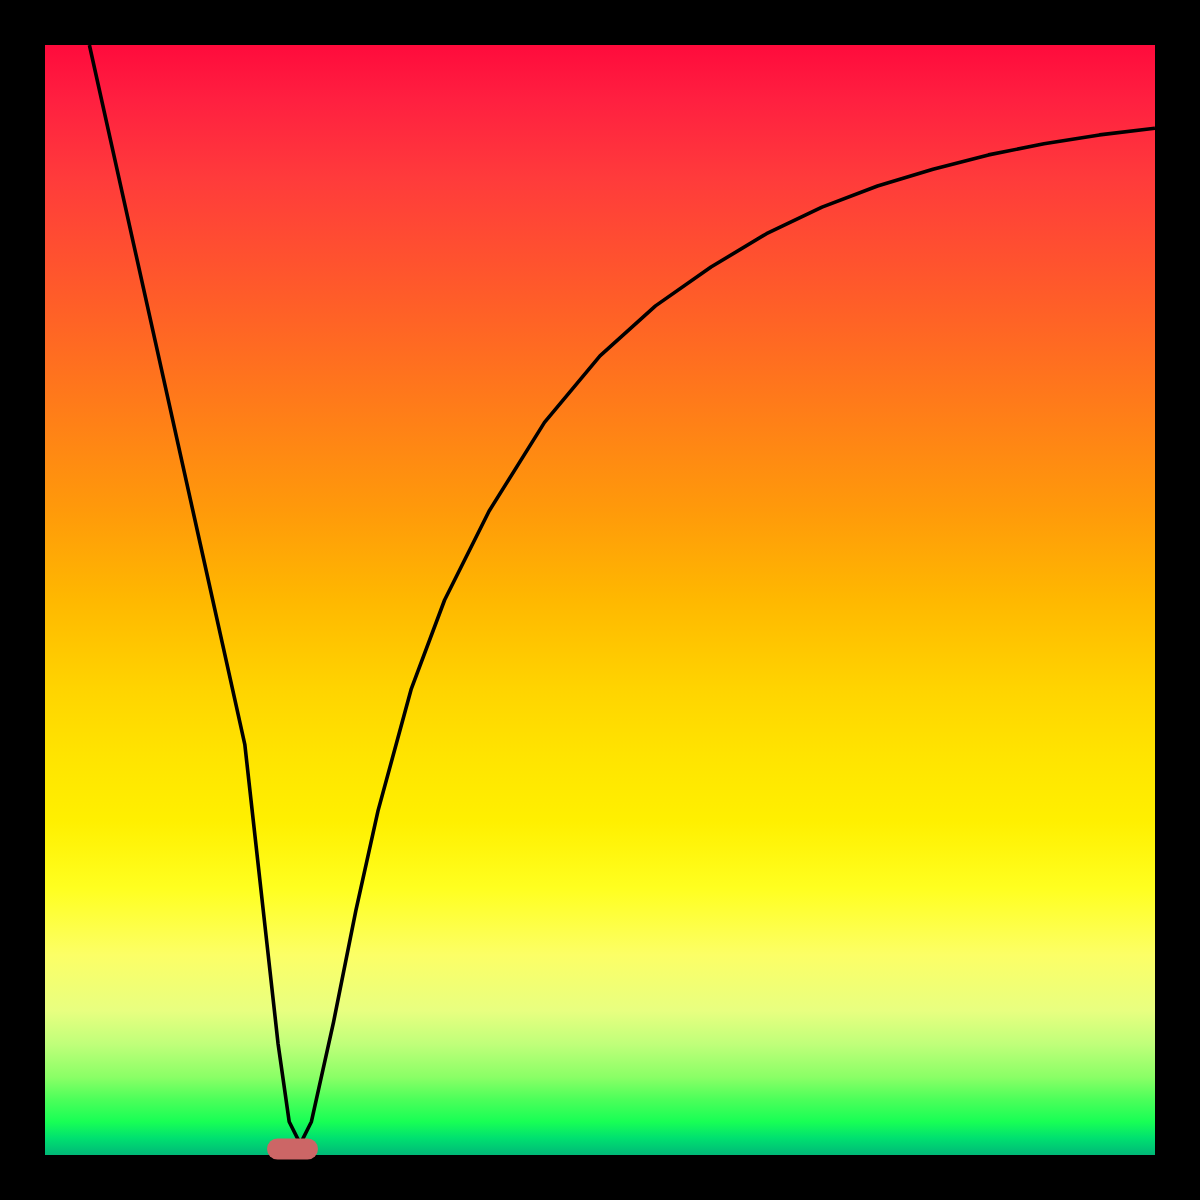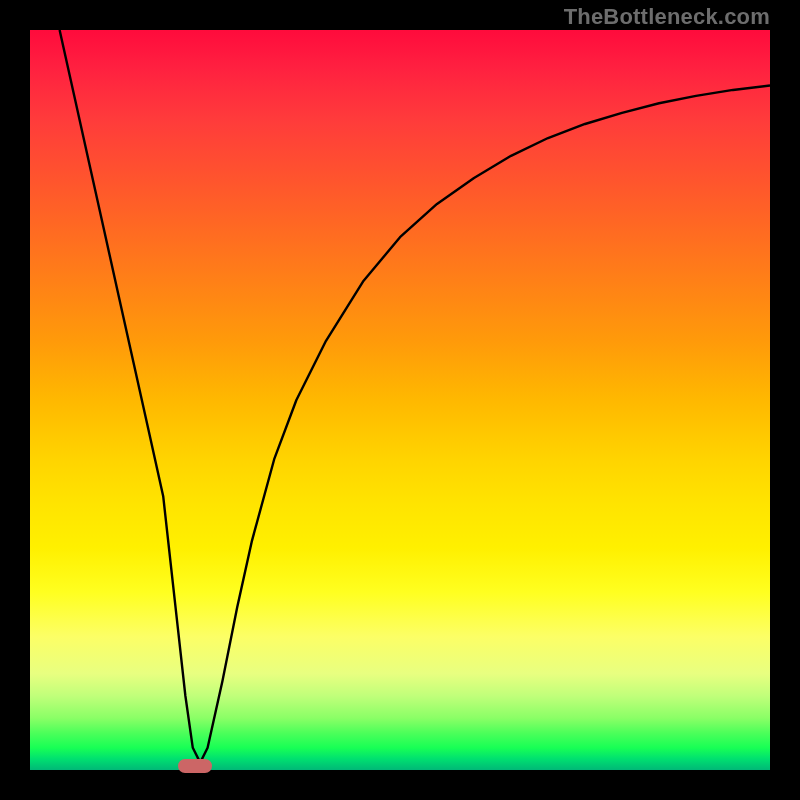--- a/index.html
+++ b/index.html
@@ -68,20 +68,19 @@
     width: 34px;
     height: 14px;
     border-radius: 7px;
     background: #cc6666;
   }
 </style>
 </head>
 <body>
 
 <div class="frame">
-  <div class="watermark">TheBottleneck.com</div>
   <div class="plot-area">
     <svg class="curve" viewBox="0 0 740 740" preserveAspectRatio="none">
       <path fill="none" stroke-width="2.4" stroke-linejoin="round" d="M29.60 0.00 L44.40 66.60 L59.20 133.20 L74.00 199.80 L88.80 266.40 L103.60 333.00 L118.40 399.60 L133.20 466.20 L148.00 599.40 L155.40 666.00 L162.80 717.80 L170.20 732.60 L177.60 717.80 L192.40 651.20 L207.20 577.20 L222.00 510.60 L244.20 429.20 L266.40 370.00 L296.00 310.80 L333.00 251.60 L370.00 207.20 L407.00 173.90 L444.00 148.00 L481.00 125.80 L518.00 108.04 L555.00 93.98 L592.00 82.88 L629.00 73.26 L666.00 65.86 L703.00 59.94 L740.00 55.50" stroke="#000000"></path>
     </svg>
     <div class="marker" style="background: rgb(204, 102, 102); left: 148.02px; top: 729.3px;"></div>
   </div>
 </div>
 
 </body></html>

